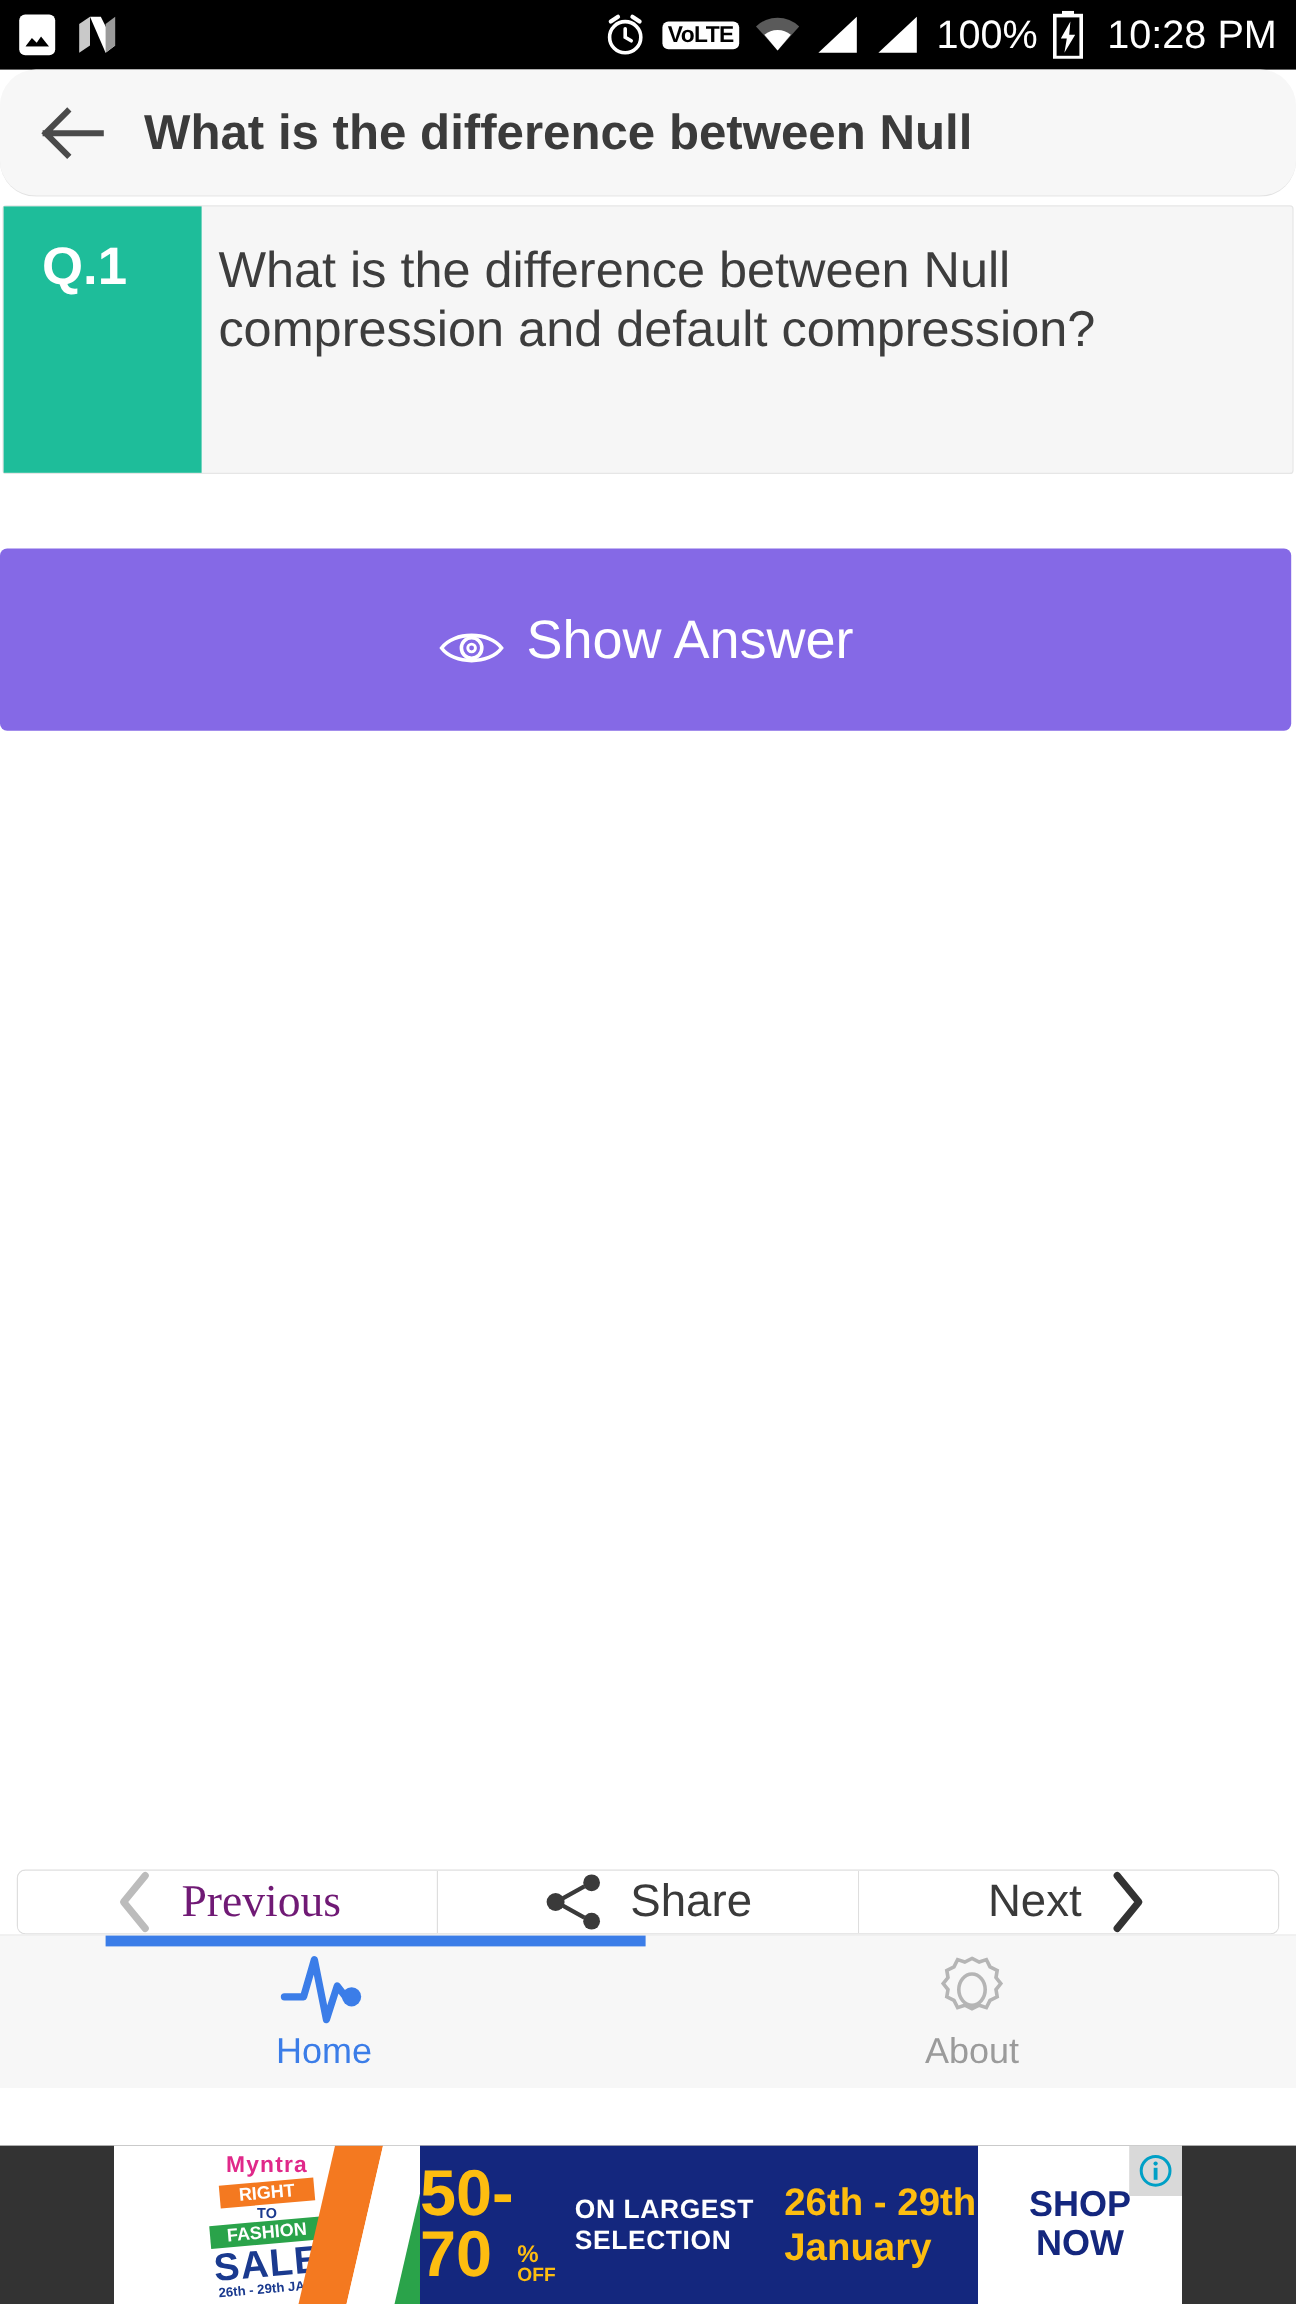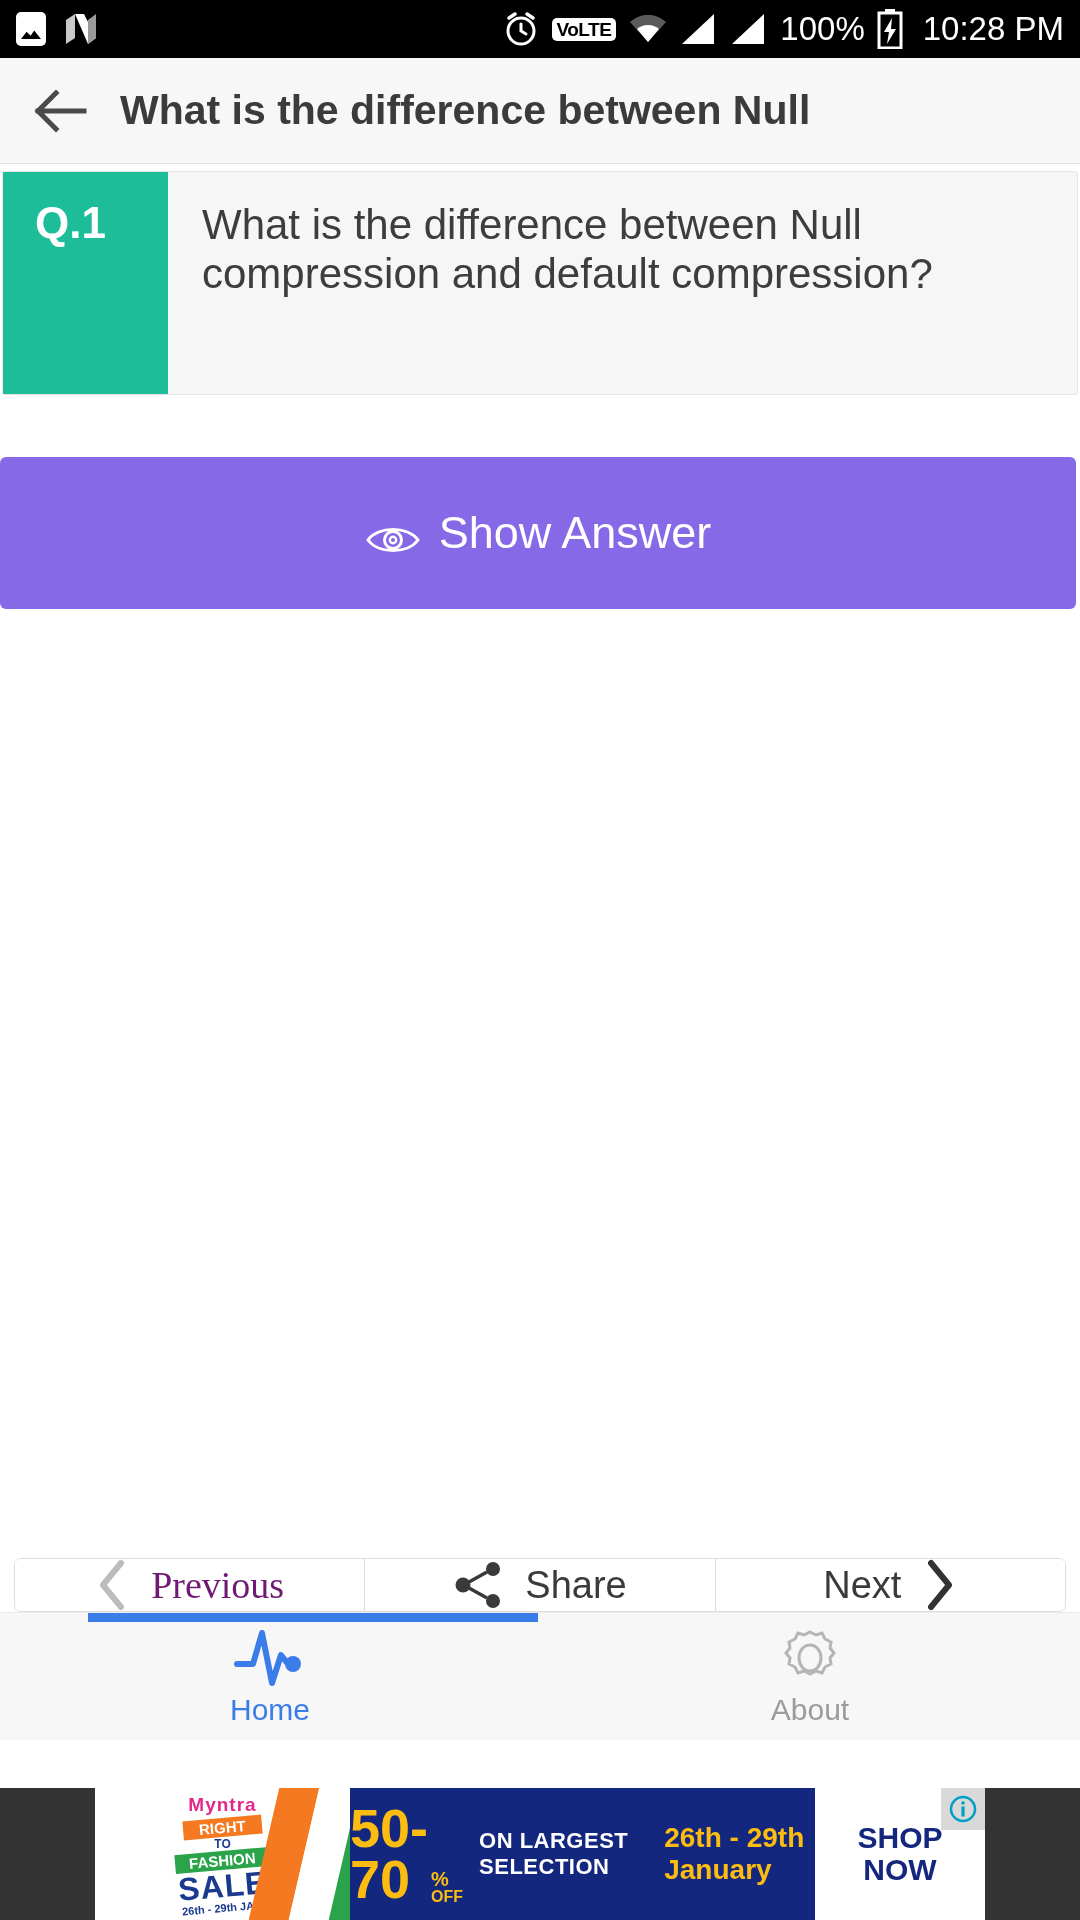--- a/index.html
+++ b/index.html
@@ -34,20 +34,21 @@
     display:flex; align-items:center;
   }
   .sb-batt-txt { font-size:33px; font-weight:500; letter-spacing:0px; }
   .sb-time { font-size:33px; font-weight:500; margin-left:8px; }
 
   
   .toolbar {
     flex:0 0 106px; background:#f7f7f7;
     display:flex; align-items:center; padding:0 28px;
     border-bottom:1px solid #e2e2e2;
+    border-radius:30px;
   }
   .back-btn { width:62px; height:62px; display:flex; align-items:center; justify-content:center; flex:0 0 auto; }
   .toolbar-title {
     font-size:41px; font-weight:bold; color:#3b3b3b;
     margin-left:30px; white-space:nowrap; overflow:hidden;
   }
 
   
   .content { flex:1 1 auto; background:#fff; position:relative; overflow:hidden; }
 
@@ -57,21 +58,21 @@
     margin:7px 2px 0 2px;
     min-height:224px;
   }
   .qnum {
     flex:0 0 165px; background:#1ebd9a; color:#fff;
     font-size:44px; font-weight:bold;
     padding:26px 0 0 32px;
   }
   .qtext {
     flex:1 1 auto; color:#3d3d3d; font-size:42px; line-height:1.17;
-    padding:28px 30px 26px 34px;
+    padding:28px 30px 26px 14px;
   }
 
   .show-answer {
     margin:62px 0 0 0; height:152px; width:1076px;
     background:#8569e6; color:#fff;
     border:none; border-radius:6px;
     display:flex; align-items:center; justify-content:center; gap:18px;
     font-size:45px; font-family:inherit;
   }
   .eye { width:56px; height:34px; flex:0 0 auto; }
@@ -128,21 +129,21 @@
   .tri-g { flex:1; background:#2aa34a; }
   .ad-mid {
     flex:1 1 auto; background:#14277e; color:#fff;
     display:flex; flex-direction:row; align-items:center; justify-content:center; gap:16px;
     position:relative;
   }
   .ad-big { font-size:54px; font-weight:bold; color:#fdbd10; line-height:0.95; display:flex; align-items:flex-end; }
   .ad-off { font-size:20px; line-height:1; margin-left:3px; }
   .ad-off b { display:block; font-size:16px; }
   .ad-sub { font-size:22px; font-weight:bold; letter-spacing:0.5px; }
-  .ad-dates { font-size:28px; font-weight:bold; color:#fdbd10; }
+  .ad-dates { font-size:32px; font-weight:bold; color:#fdbd10; }
   .ad-right {
     flex:0 0 170px; background:#fff; color:#14277e;
     display:flex; flex-direction:column; align-items:center; justify-content:center;
     font-size:30px; font-weight:bold; line-height:1.08;
   }
   .ad-info {
     position:absolute; top:0; right:0; width:44px; height:42px; background:#d9d9d9;
     display:flex; align-items:center; justify-content:center;
   }
 </style>

